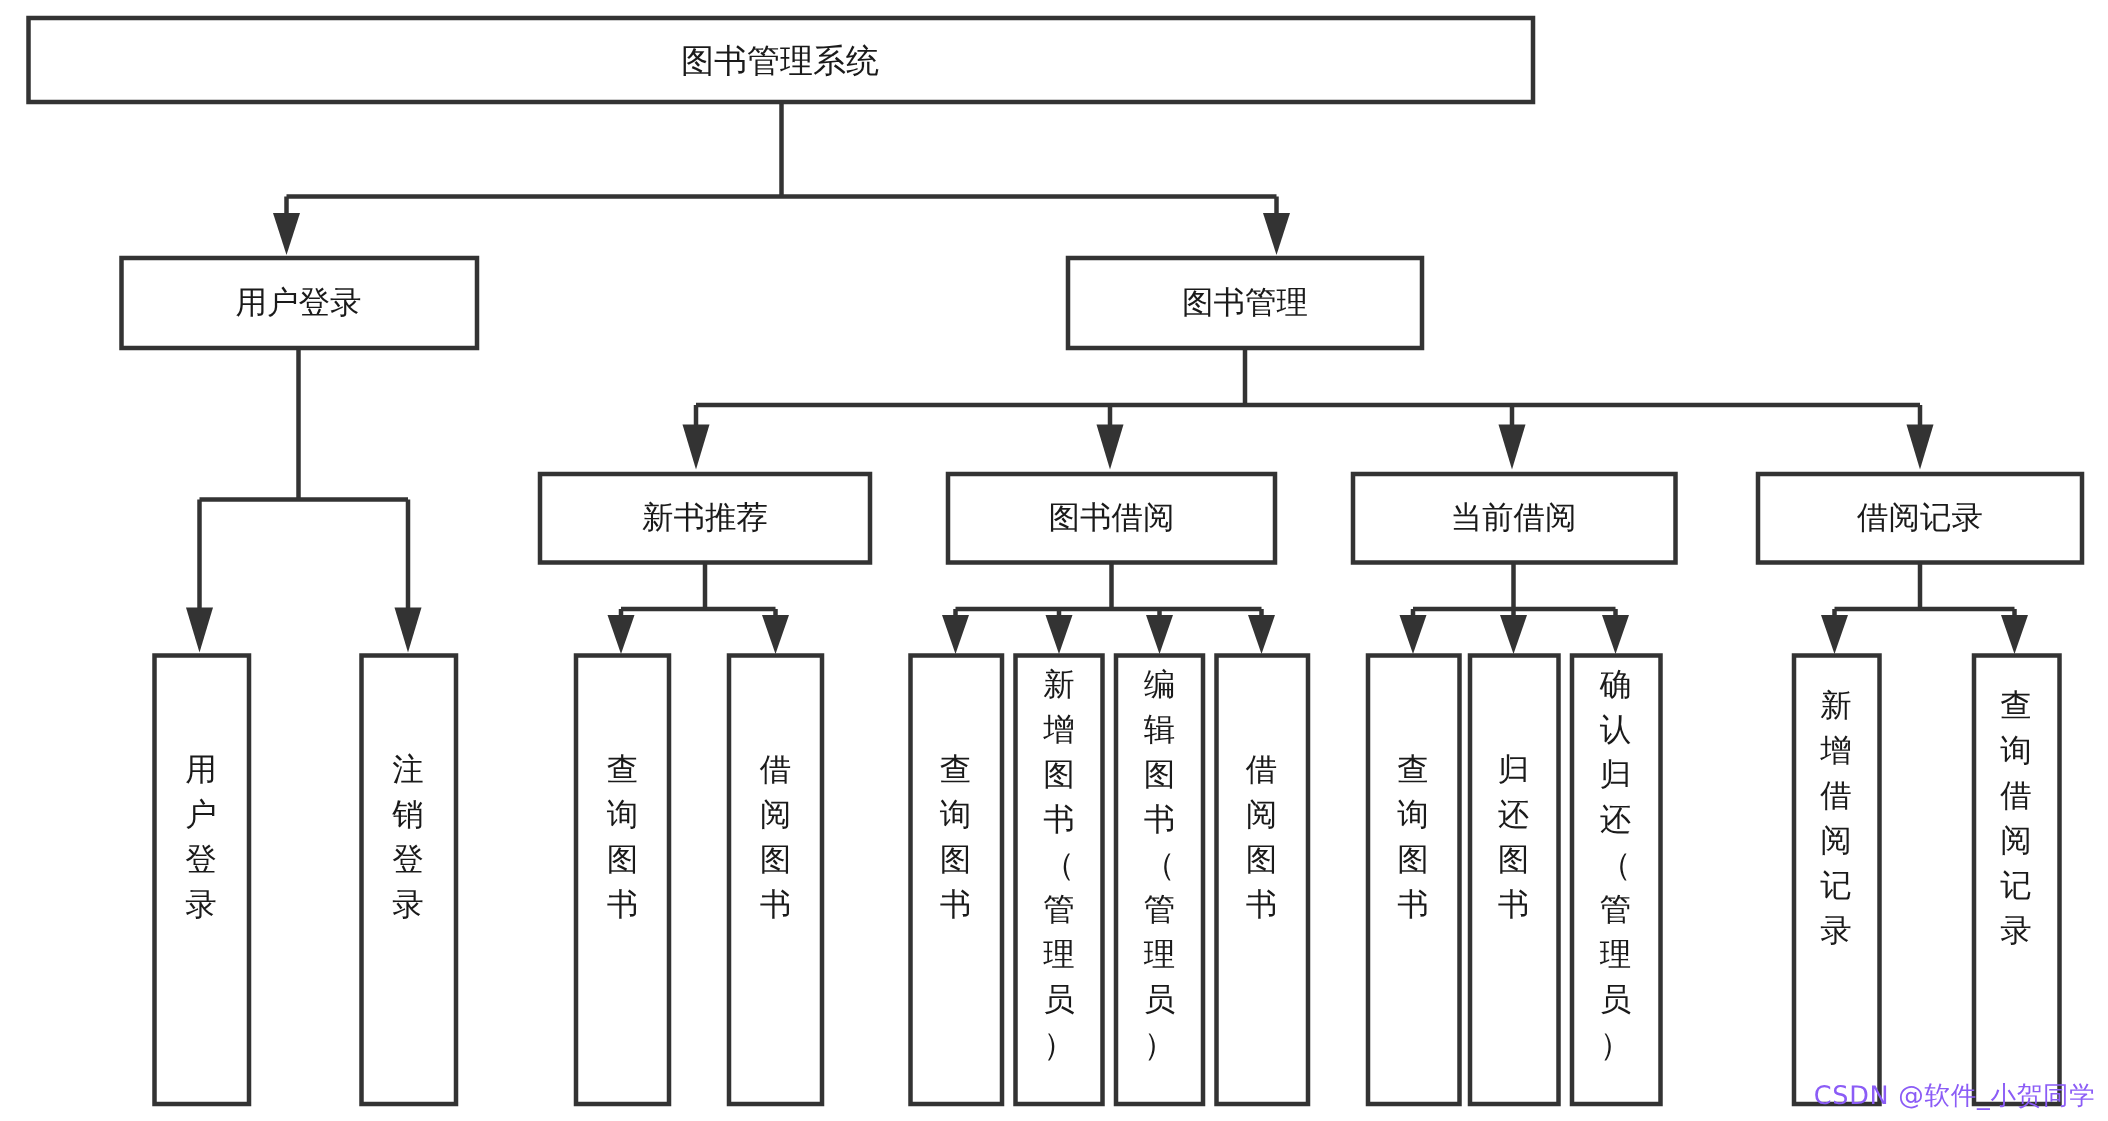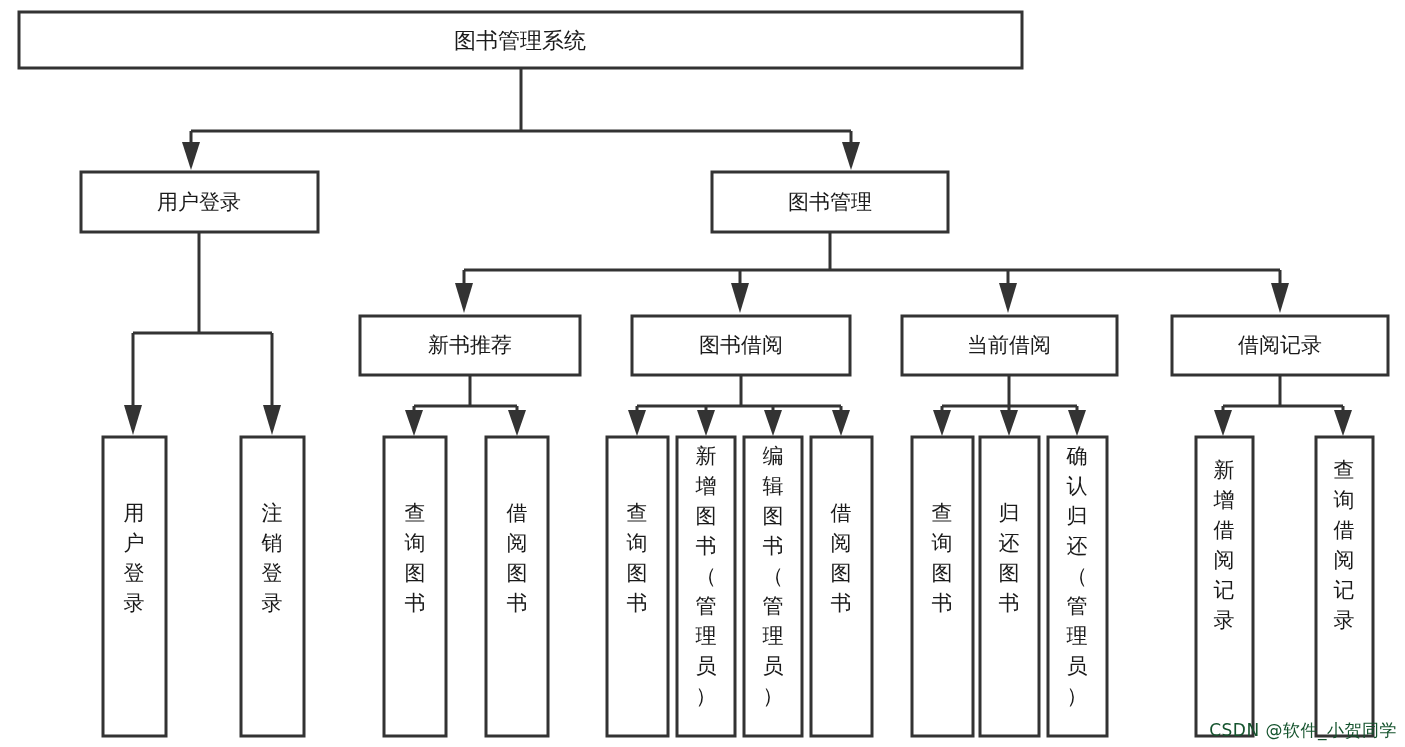--- a/index.html
+++ b/index.html
@@ -61,21 +61,21 @@
     font-size: 21px;
     fill: #1a1a1a;
     text-anchor: middle;
   }
   .watermark {
     position: absolute;
     right: 8px;
     bottom: 5px;
     font-family: "DejaVu Sans", "Liberation Sans", sans-serif;
     font-size: 17px;
-    color: #14532d;
+    color: #8b5cf6;
     white-space: nowrap;
     letter-spacing: 0.5px;
   }
 </style>
 </head>
 <body>
 
 <div id="diagram-root">
 <svg class="flow" viewBox="0 0 1405 747" xmlns="http://www.w3.org/2000/svg">
 

